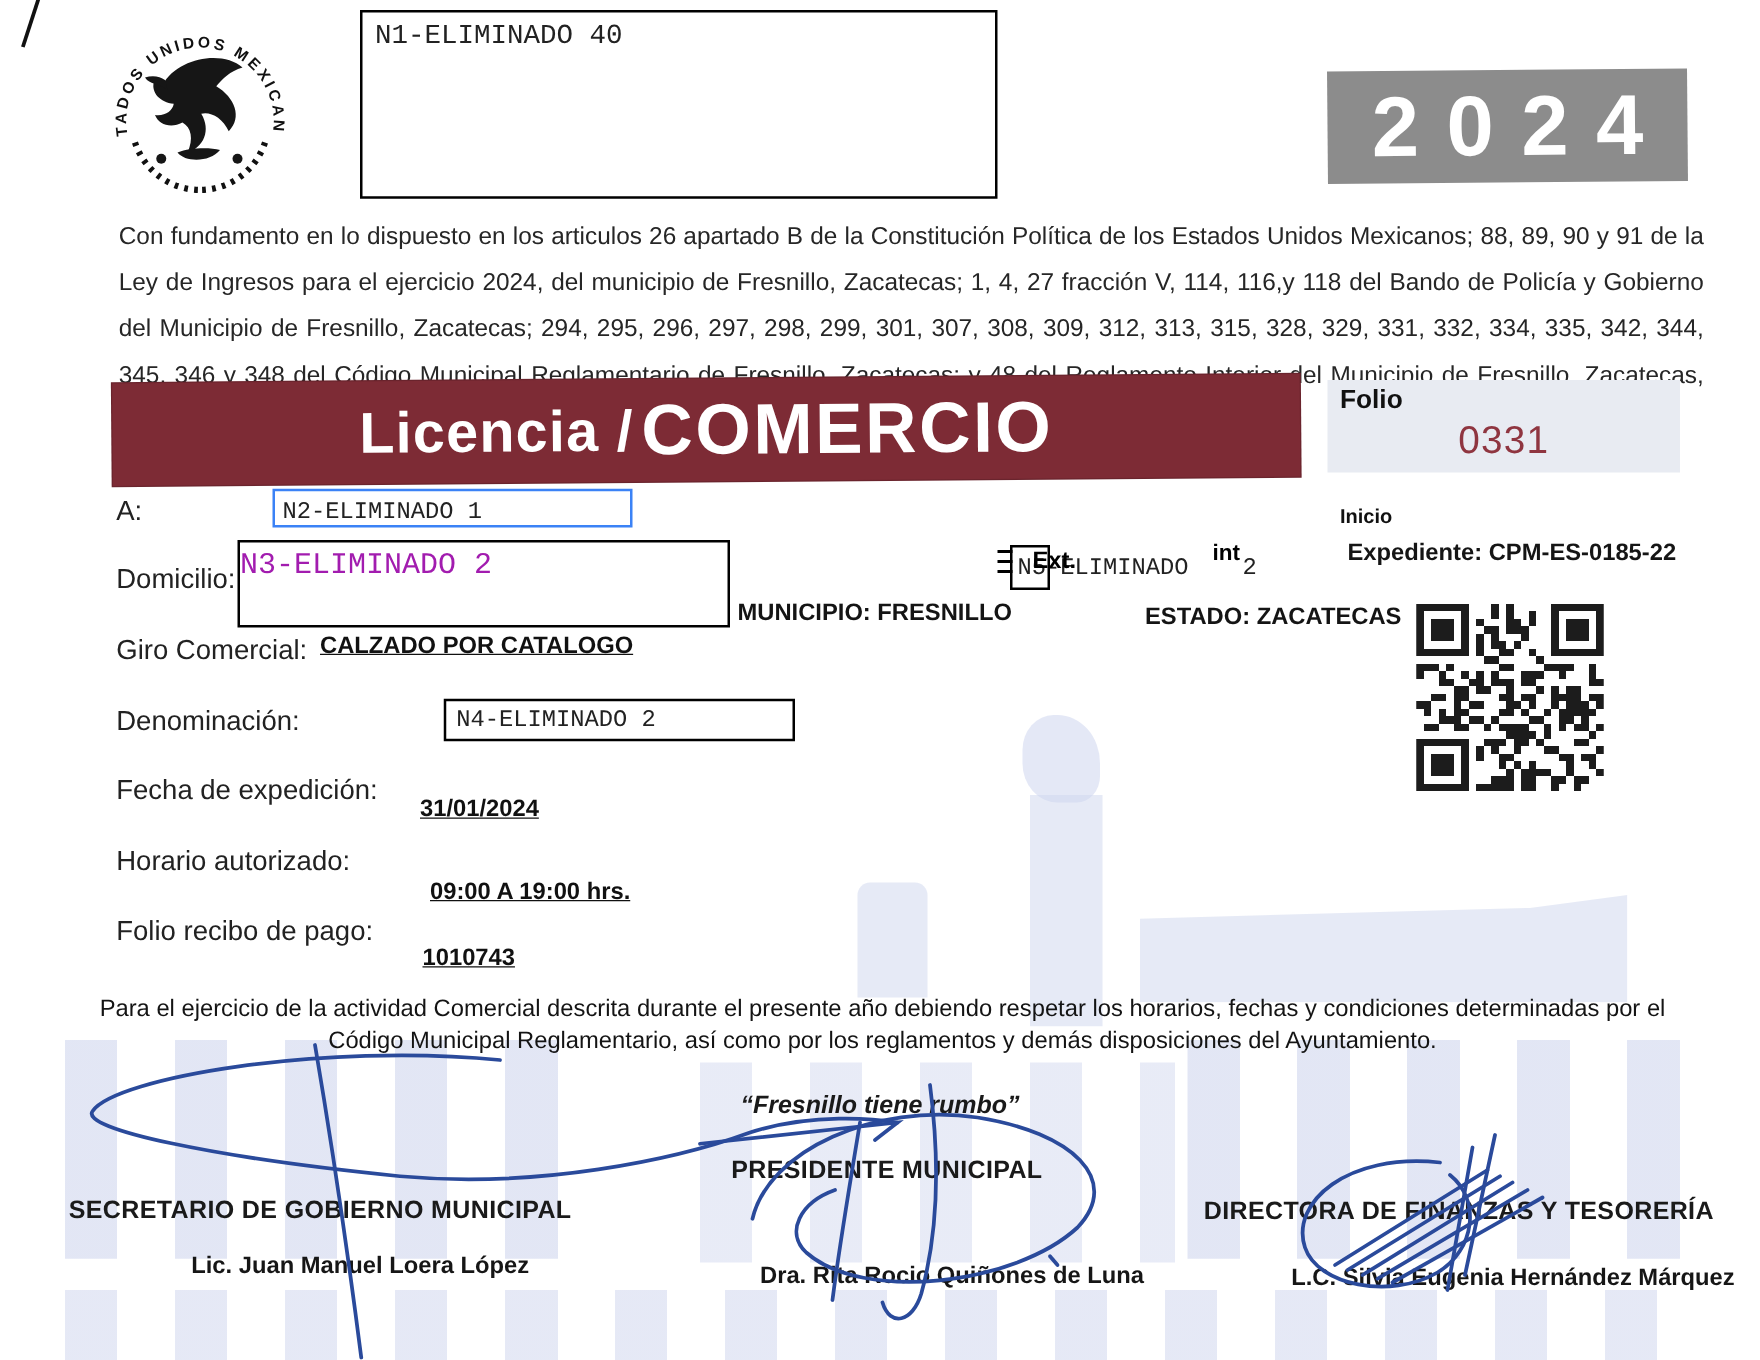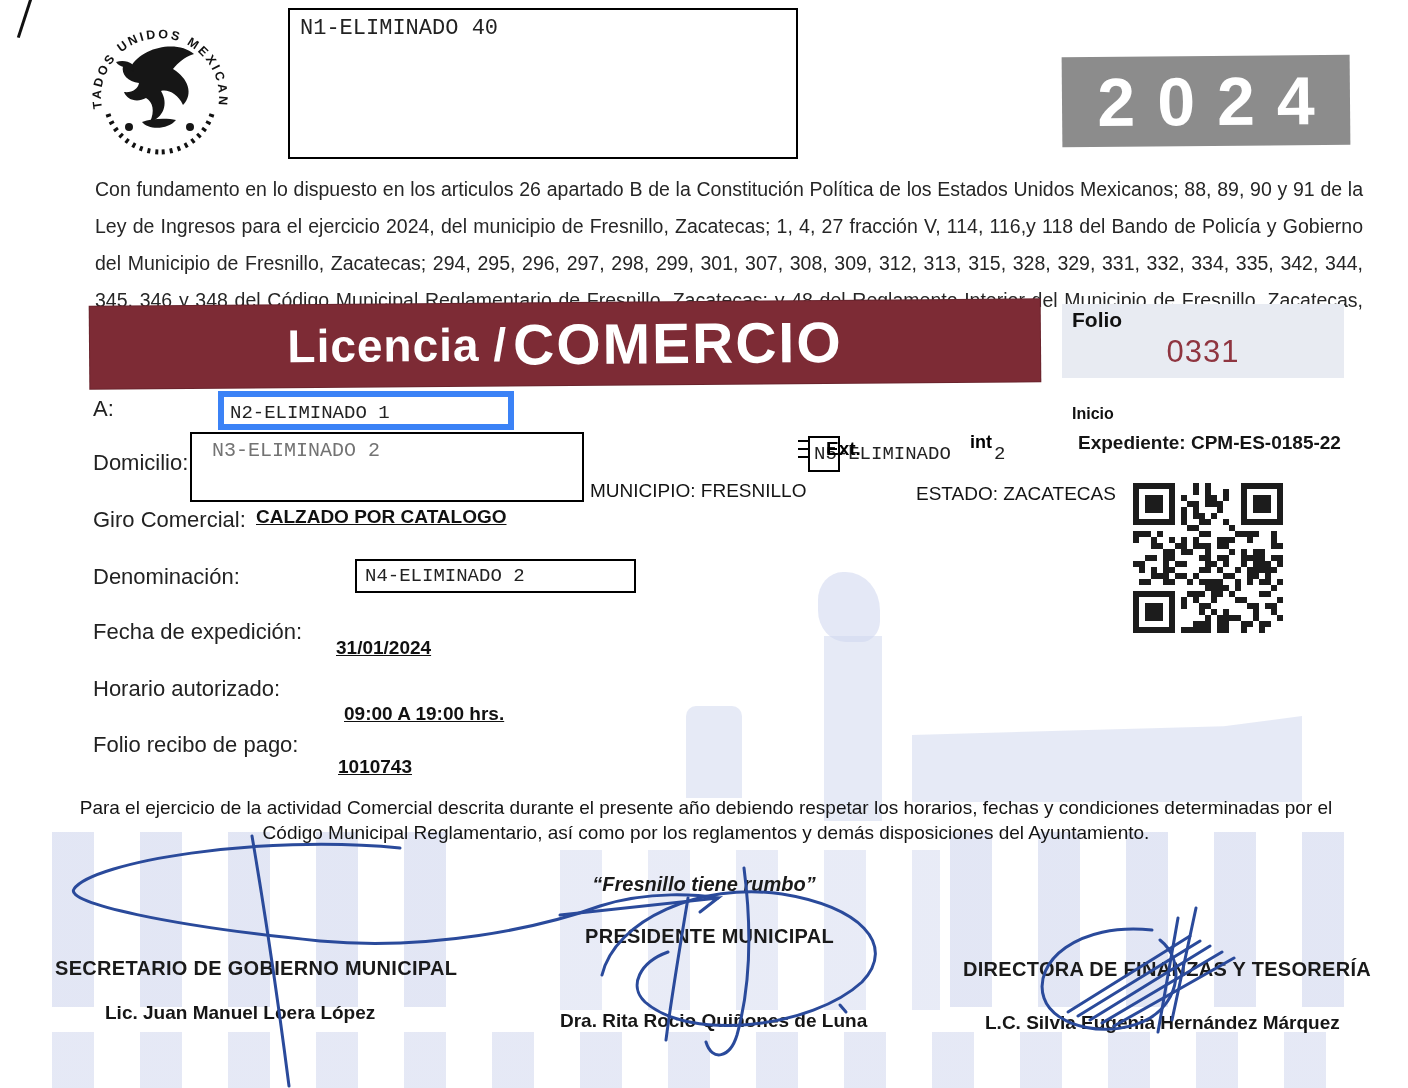--- a/index.html
+++ b/index.html
@@ -15,38 +15,38 @@
   .wm-solid{background:rgba(206,213,238,.5);}
   
   .z1{z-index:2;}
   .mono{font-family:"Liberation Mono","DejaVu Sans Mono",monospace;}
   .redbox{border:2px solid #000;background:transparent;}
   .label{font-size:22px;color:#222;}
   .value-b{font-weight:700;font-size:19px;color:#111;text-decoration:underline;}
   .para{font-size:19.5px;line-height:37px;color:#262626;text-align:justify;}
   .terms{font-size:19px;line-height:25px;color:#141414;text-align:center;}
   .sig-title{font-weight:700;font-size:20px;color:#1a1a1a;letter-spacing:.3px;}
-  .sig-name{font-weight:700;font-size:19px;color:#161616;}
+  .sig-name{font-weight:700;font-size:19px;color:#161616;margin-left:48px;}
   .banner{
     background:#7d2b35;display:flex;align-items:center;justify-content:center;
     transform:rotate(-0.45deg);box-shadow:0 0 0 1px #6a242d;
   }
   .banner .lic{color:#fff;font-size:46px;font-weight:700;letter-spacing:1px;}
   .banner .com{color:#fff;font-size:57px;font-weight:700;letter-spacing:2px;margin-left:6px;}
   .year-badge{
     background:#8c8c8c;color:#fff;display:flex;align-items:center;justify-content:center;
     font-weight:700;font-size:68px;letter-spacing:22px;text-indent:22px;
     transform:rotate(-0.5deg);
   }
   .folio-box{background:#e8ebf2;}
   .folio-label{font-weight:700;font-size:21px;color:#111;}
   .folio-value{font-weight:400;font-size:31px;color:#8f3540;letter-spacing:1px;}
   .inicio{font-weight:700;font-size:16px;color:#111;}
   .expediente{font-weight:700;font-size:19px;color:#151515;}
-  .muni{font-weight:400;font-size:19px;color:#141414;}
+  .muni{font-weight:700;font-size:19px;color:#141414;}
   .motto{font-weight:700;font-style:italic;font-size:20px;color:#1a1a1a;}
   .ticks{width:12px;height:22px;background:repeating-linear-gradient(#000 0 2px, transparent 2px 8px);}
   svg text{font-family:"Liberation Sans",sans-serif;}
 </style>
 </head>
 <body>
 
 <div class="page">
 
   <div class="wm" style="left:818px;top:572px;width:62px;height:70px;background:rgba(206,213,238,.55);border-radius:40% 55% 30% 45%;"></div>
@@ -94,27 +94,27 @@
   </div>
 
   <div class="abs z1 folio-box" style="left:1062px;top:304px;width:282px;height:74px;">
     <div class="folio-label" style="margin:4px 0 0 10px;">Folio</div>
     <div class="folio-value" style="text-align:center;margin-top:2px;">0331</div>
   </div>
   <div class="abs z1 inicio" style="left:1072px;top:405px;">Inicio</div>
   <div class="abs z1 expediente" style="left:1078px;top:432px;">Expediente: CPM-ES-0185-22</div>
 
   <div class="abs z1 label" style="left:93px;top:396px;">A:</div>
-  <div class="abs z1" style="left:218px;top:391px;width:284px;height:27px;border:6px solid #3b82f6;">
+  <div class="abs z1" style="left:218px;top:391px;width:284px;height:27px;border:2px solid #3b82f6;">
     <div class="mono" style="font-size:19px;margin:5px 0 0 6px;color:#222;">N2-ELIMINADO 1</div>
   </div>
 
   <div class="abs z1 label" style="left:93px;top:450px;text-align:center;">Domicilio:</div>
   <div class="abs z1 redbox" style="left:190px;top:432px;width:390px;height:66px;">
-    <div class="mono" style="font-size:20px;margin:5px 0 0 20px;color:#737373;">N3-ELIMINADO 2</div>
+    <div class="mono" style="font-size:24px;margin:5px 0 0 0;color:#a21caf;">N3-ELIMINADO 2</div>
   </div>
 
   <div class="abs z1" style="left:798px;top:430px;width:230px;height:44px;text-align:right;">
     <div class="ticks abs" style="left:0;top:10px;"></div>
     <div class="abs" style="left:10px;top:6px;width:28px;height:32px;border:2px solid #000;"></div>
     <span class="mono abs" style="left:16px;top:13px;font-size:19px;color:#222;">N5-ELIMINADO</span>
     <span class="abs" style="left:28px;top:8px;font-weight:700;font-size:19px;color:#000;">Ext.</span>
     <span class="abs" style="left:172px;top:2px;font-weight:700;font-size:18px;color:#000;">int</span>
     <span class="mono abs" style="left:196px;top:13px;font-size:19px;color:#222;">2</span>
   </div>

